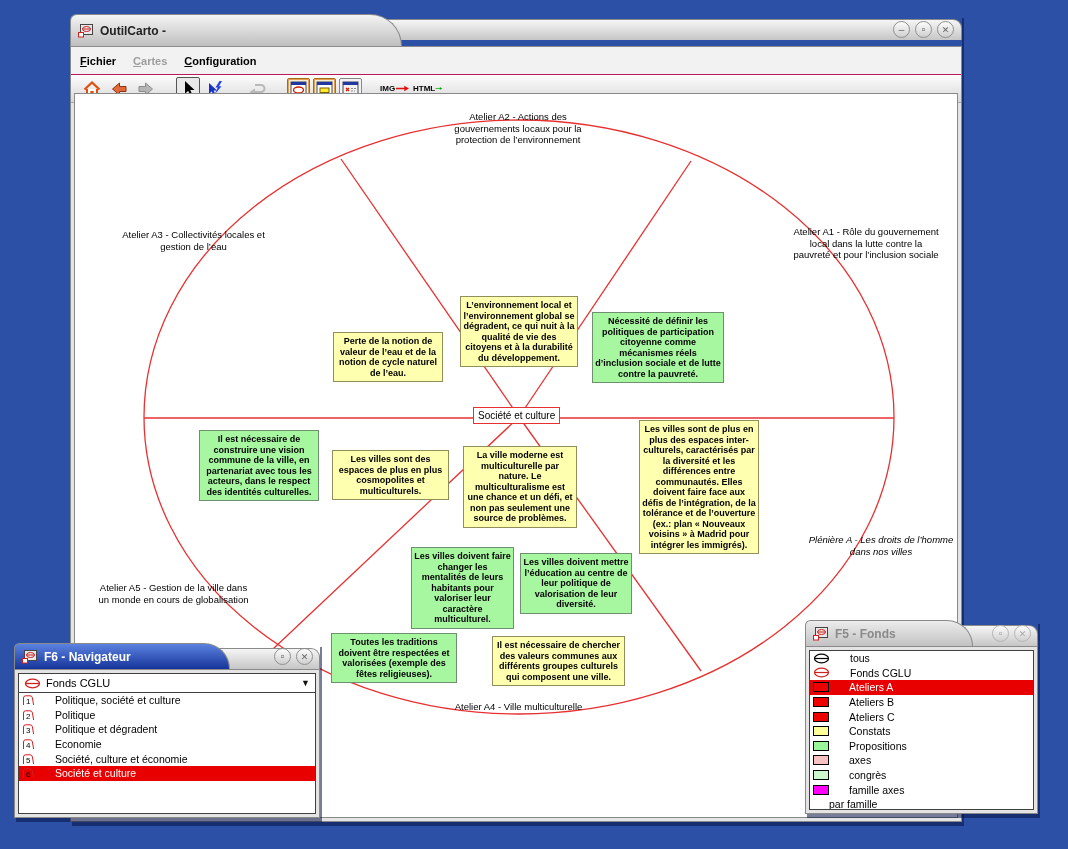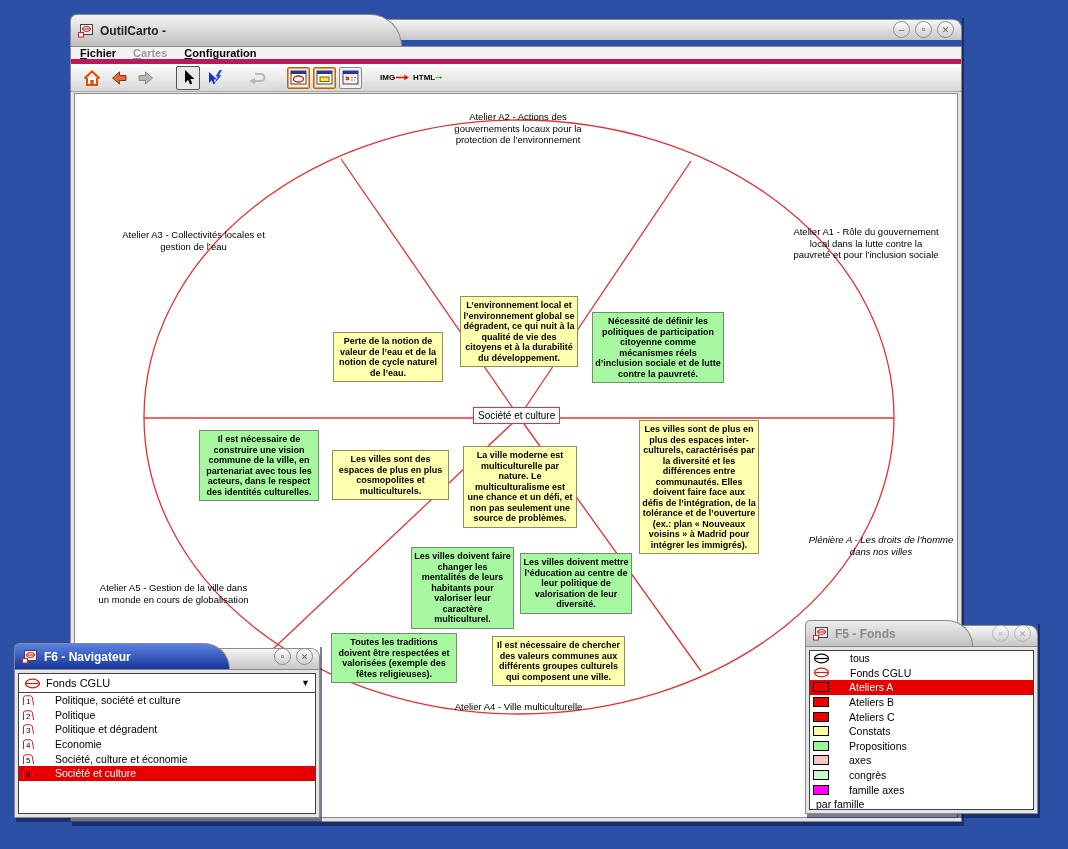--- a/index.html
+++ b/index.html
@@ -43,21 +43,21 @@
   .wbtn.inactive { color:#aaa; border-color:#b5b5b5; }
   .winbody {
     position:absolute; left:0; right:0; bottom:0;
     background:#e4e4e4; border:1px solid #8a8a8a;
   }
   
   #main-window { left:70px; top:14px; width:892px; height:808px; z-index:1; }
   #main-window .titletab { width:332px; height:32px; }
   #main-window .winbody { top:32px; }
   .menubar {
-    height:17px; background:#f2f2f2; border-bottom:5px solid #be185d;
+    height:28px; background:#f2f2f2; border-bottom:1px solid #be185d;
     display:flex; align-items:center; gap:17px; padding-left:9px;
     font-size:11px; font-weight:bold;
   }
   .menu-item { display:inline-block; }
   .menu-item::first-letter { text-decoration:underline; }
   .menu-item.disabled { color:#9d9d9d; }
   .toolbar {
     height:28px; background:linear-gradient(#fdfdfd,#d8d8d8);
     border-bottom:1px solid #a8a8a8;
     display:flex; align-items:center; padding-left:9px; gap:3px;
@@ -100,21 +100,21 @@
   .panel-inner { width:100%; height:100%; background:#fff; border:1px solid #404040; overflow:hidden; }
   .dropdown {
     height:19px; border-bottom:1px solid #404040; display:flex; align-items:center;
     gap:5px; padding:0 5px; font-size:11px;
   }
   .caret { margin-left:auto; font-size:9px; color:#111; }
   .lrow { height:14.6px; display:flex; align-items:center; gap:20px; padding-left:3px;
           font-size:10.5px; white-space:nowrap; }
   .lrow.selected { background:var(--selection,#e80000); color:#fff; }
   .swatch { width:16px; height:10px; border:1px solid #000; flex:0 0 auto; }
-  .noicon { padding-left:6px; }
+  .noicon { padding-left:19px; }
   .appicon { flex:0 0 auto; }
 </style>
 </head>
 <body>
 
 <div class="window win-shadow" id="main-window">
   <div class="titlestrip" style="left:300px;"></div>
   <div class="titletab tab-gray">
     <svg class="appicon" width="16" height="15" viewBox="0 0 16 15">
       <rect x="2.5" y="1.5" width="12" height="10" fill="#e9e9e9" stroke="#444"></rect>

